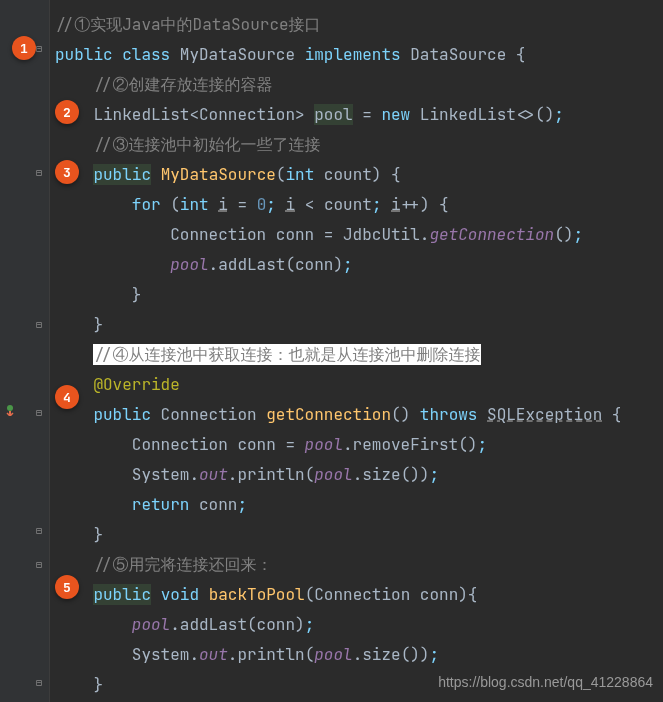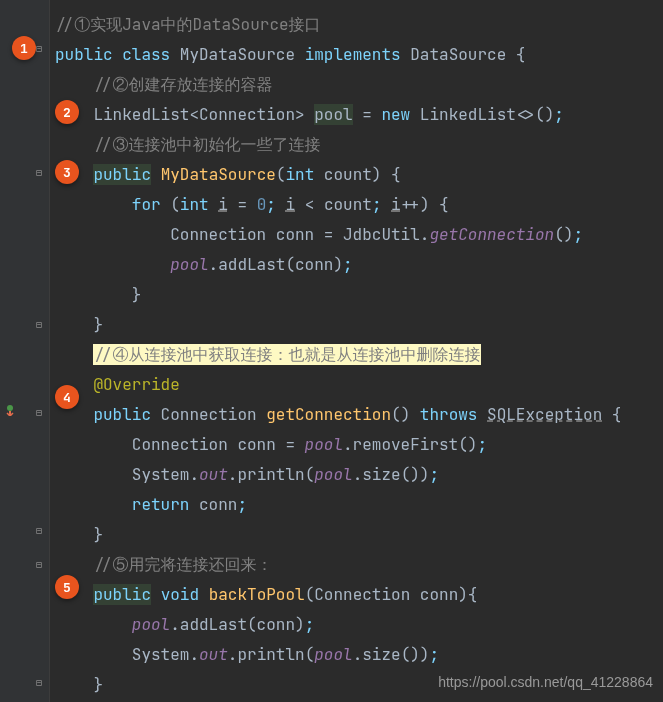--- a/index.html
+++ b/index.html
@@ -56,21 +56,21 @@
       line-height: 30px;
       white-space: pre;
     }
     .kw { color: #7dd3fc; }
     .cls { color: #a9b7c6; }
     .mth { color: #ffc66d; }
     .cmt { color: #808080; }
     .num { color: #6897bb; }
     .ann { color: #bbb529; margin-top: 28px; }
     .hl-bg { background: #344134; }
-    .sel-bg { background: #fef9c3; }
+    .sel-bg { background: #ffffff; }
     .underline { text-decoration: underline; text-decoration-style: dashed; text-decoration-color: #888; }
     .static-field { color: #9876aa; font-style: italic; }
     .watermark {
       position: absolute;
       bottom: 12px;
       right: 10px;
       font-size: 14px;
       color: #999;
       font-family: Arial, sans-serif;
     }
@@ -100,13 +100,13 @@
 <div class="code" id="code-lines"><div style="position: absolute; top: 0px;"><span class="cmt">//①实现Java中的DataSource接口</span></div><div style="position: absolute; top: 30px;"><span class="kw">public </span><span class="kw">class </span><span class="cls">MyDataSource </span><span class="kw">implements </span><span class="cls">DataSource </span><span class="cls">{</span></div><div style="position: absolute; top: 60px;"><span class="cmt">    //②创建存放连接的容器</span></div><div style="position: absolute; top: 90px;"><span class="cls">    LinkedList&lt;Connection&gt; </span><span class="cls hl-bg">pool</span><span class="cls"> = </span><span class="kw">new </span><span class="cls">LinkedList&lt;&gt;()</span><span class="kw">;</span></div><div style="position: absolute; top: 120px;"><span class="cmt">    //③连接池中初始化一些了连接</span></div><div style="position: absolute; top: 150px;"><span class="">    </span><span class="kw hl-bg">public</span><span class=""> </span><span class="mth">MyDataSource</span><span class="cls">(</span><span class="kw">int </span><span class="cls">count) {</span></div><div style="position: absolute; top: 180px;"><span class="">        </span><span class="kw">for </span><span class="cls">(</span><span class="kw">int </span><span class="cls underline">i</span><span class="cls"> = </span><span class="num">0</span><span class="kw">; </span><span class="cls underline">i</span><span class="cls"> &lt; count</span><span class="kw">; </span><span class="cls underline">i</span><span class="cls">++) {</span></div><div style="position: absolute; top: 210px;"><span class="cls">            Connection conn = JdbcUtil.</span><span class="static-field">getConnection</span><span class="cls">()</span><span class="kw">;</span></div><div style="position: absolute; top: 240px;"><span class="">            </span><span class="static-field">pool</span><span class="cls">.addLast(conn)</span><span class="kw">;</span></div><div style="position: absolute; top: 270px;"><span class="cls">        }</span></div><div style="position: absolute; top: 300px;"><span class="cls">    }</span></div><div style="position: absolute; top: 330px;"><span class="">    </span><span class="cmt sel-bg">//④从连接池中获取连接：也就是从连接池中删除连接</span></div><div style="position: absolute; top: 360px;"><span class="">    </span><span class="ann">@Override</span></div><div style="position: absolute; top: 390px;"><span class="">    </span><span class="kw">public </span><span class="cls">Connection </span><span class="mth">getConnection</span><span class="cls">() </span><span class="kw">throws </span><span class="cls underline">SQLException</span><span class="cls"> {</span></div><div style="position: absolute; top: 420px;"><span class="cls">        Connection conn = </span><span class="static-field">pool</span><span class="cls">.removeFirst()</span><span class="kw">;</span></div><div style="position: absolute; top: 450px;"><span class="cls">        System.</span><span class="static-field">out</span><span class="cls">.println(</span><span class="static-field">pool</span><span class="cls">.size())</span><span class="kw">;</span></div><div style="position: absolute; top: 480px;"><span class="">        </span><span class="kw">return </span><span class="cls">conn</span><span class="kw">;</span></div><div style="position: absolute; top: 510px;"><span class="cls">    }</span></div><div style="position: absolute; top: 540px;"><span class="cmt">    //⑤用完将连接还回来：</span></div><div style="position: absolute; top: 570px;"><span class="">    </span><span class="kw hl-bg">public</span><span class=""> </span><span class="kw">void </span><span class="mth">backToPool</span><span class="cls">(Connection conn){</span></div><div style="position: absolute; top: 600px;"><span class="">        </span><span class="static-field">pool</span><span class="cls">.addLast(conn)</span><span class="kw">;</span></div><div style="position: absolute; top: 630px;"><span class="cls">        System.</span><span class="static-field">out</span><span class="cls">.println(</span><span class="static-field">pool</span><span class="cls">.size())</span><span class="kw">;</span></div><div style="position: absolute; top: 660px;"><span class="cls">    }</span></div></div>
 
 <div id="bullets">
     <div class="bullet" style="top: 36px; left: 12px;">1</div>
     <div class="bullet" style="top: 100px; left: 55px;">2</div>
     <div class="bullet" style="top: 160px; left: 55px;">3</div>
     <div class="bullet" style="top: 385px; left: 55px;">4</div>
     <div class="bullet" style="top: 575px; left: 55px;">5</div>
   </div>
 
-<div class="watermark">https://pool.csdn.net/qq_41228864</div>
+<div class="watermark">https://blog.csdn.net/qq_41228864</div>
 
 </body></html>

